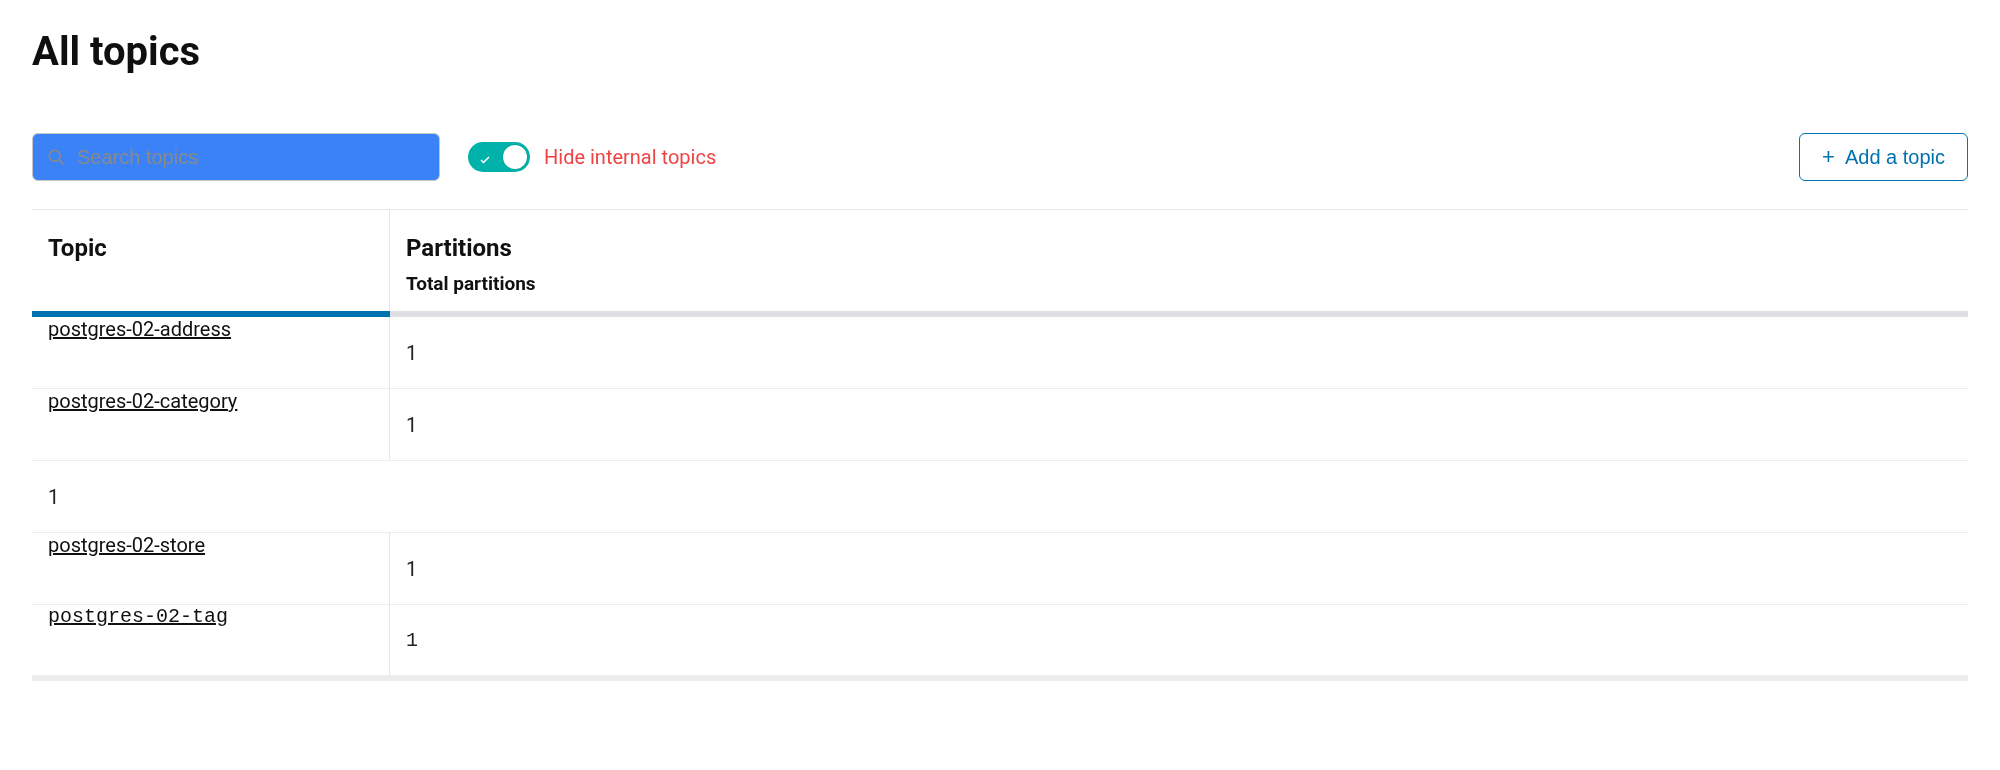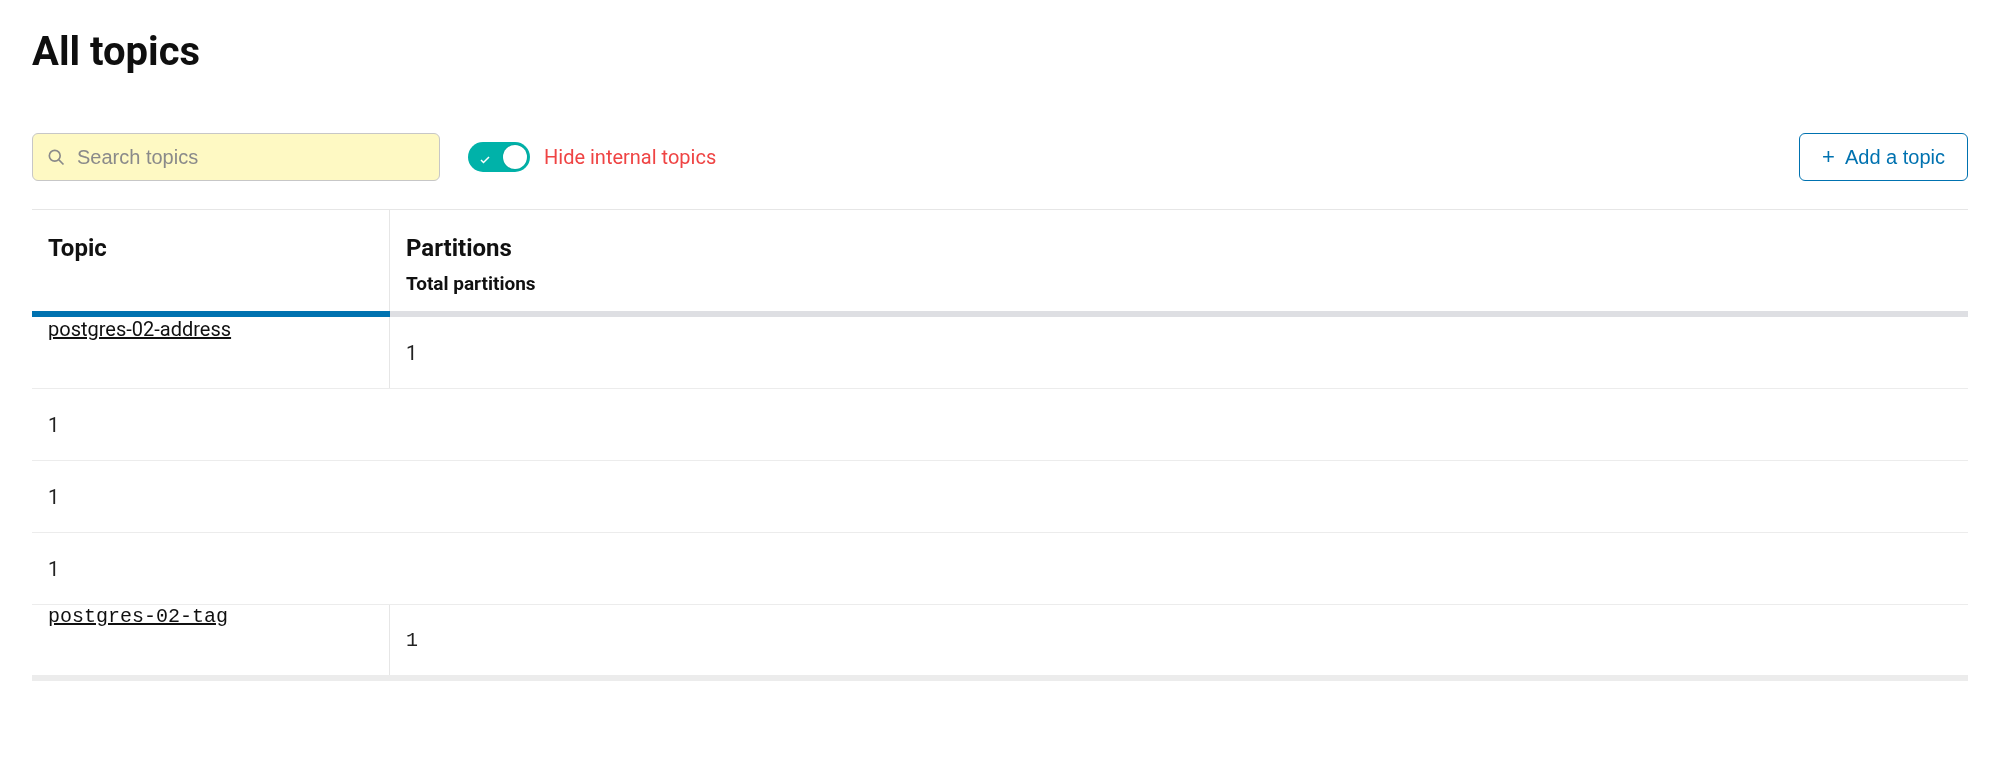--- a/index.html
+++ b/index.html
@@ -30,21 +30,21 @@
       width: 408px;
     }
     .search-input {
       width: 100%;
       height: 48px;
       border: 1px solid #c7c7c7;
       border-radius: 6px;
       padding: 0 14px 0 44px;
       font-size: 20px;
       color: #111;
-      background: #fef9c3;
+      background: #3b82f6;
     }
     .search-input::placeholder {
       color: #8a8a8a;
     }
     .search-icon {
       position: absolute;
       left: 14px;
       top: 50%;
       transform: translateY(-50%);
       width: 20px;
@@ -228,26 +228,32 @@
     </div>
   </div>
   <div class="tbody" id="tbody">
       <div class="row">
         <div class="cell-topic">
           <a class="topic-link">postgres-02-address</a>
         </div>
         <div class="cell-partitions">1</div>
       </div>
       <div class="row">
-        <div class="cell-partitions">1</div>
-      </div>
-      <div class="row">
-        <div class="cell-partitions">1</div>
-      </div>
-      <div class="row">
+        <div class="cell-topic">
+          <a class="topic-link">postgres-02-category</a>
+        </div>
+        <div class="cell-partitions">1</div>
+      </div>
+      <div class="row">
+        <div class="cell-partitions">1</div>
+      </div>
+      <div class="row">
+        <div class="cell-topic">
+          <a class="topic-link">postgres-02-store</a>
+        </div>
         <div class="cell-partitions">1</div>
       </div>
       <div class="row">
         <div class="cell-topic">
           <a class="topic-link">postgres-02-tag</a>
         </div>
         <div class="cell-partitions">1</div>
       </div>
     </div>
 </div>

